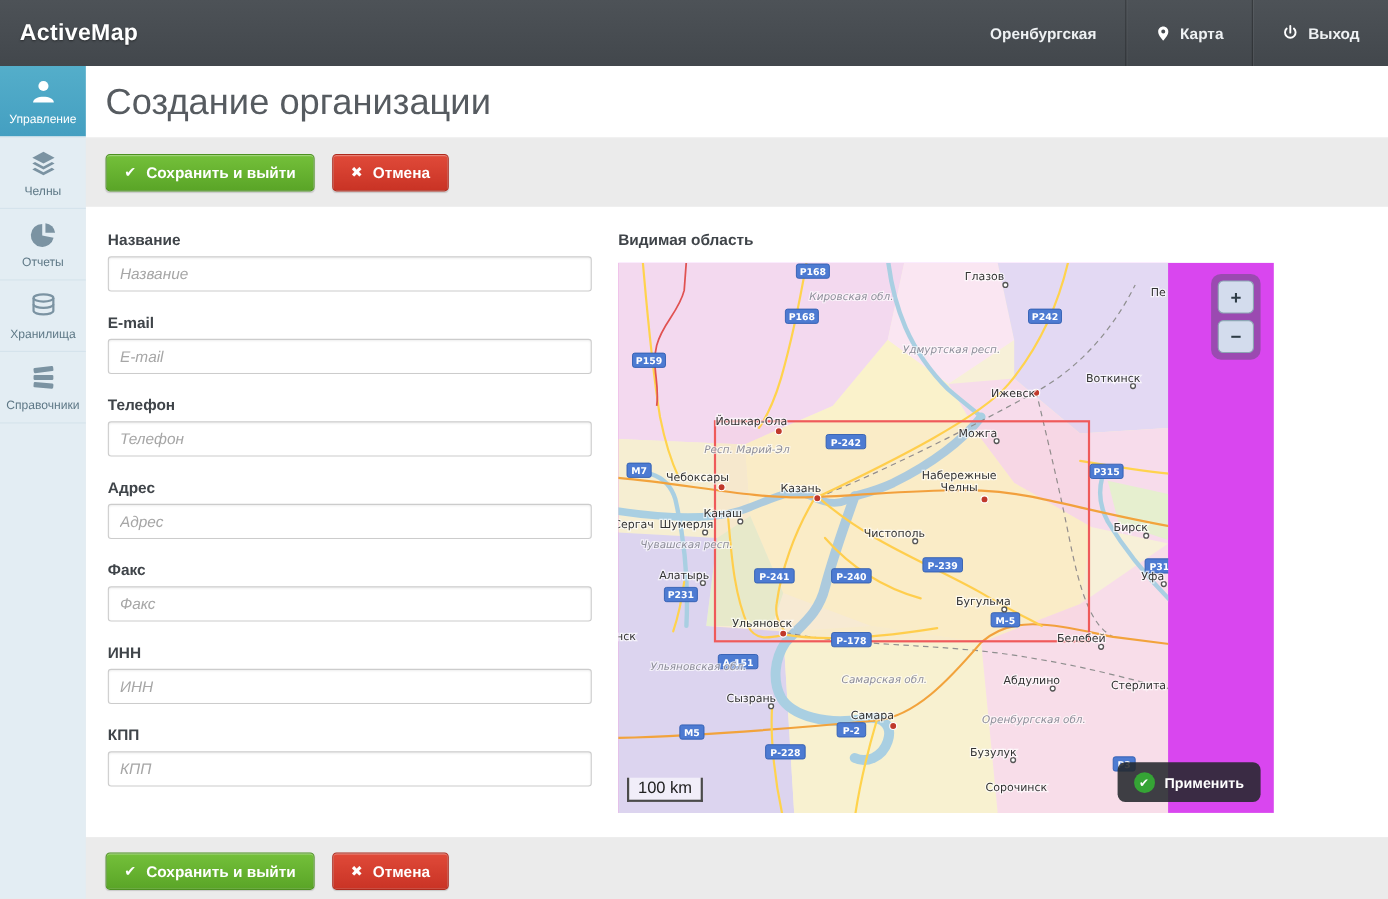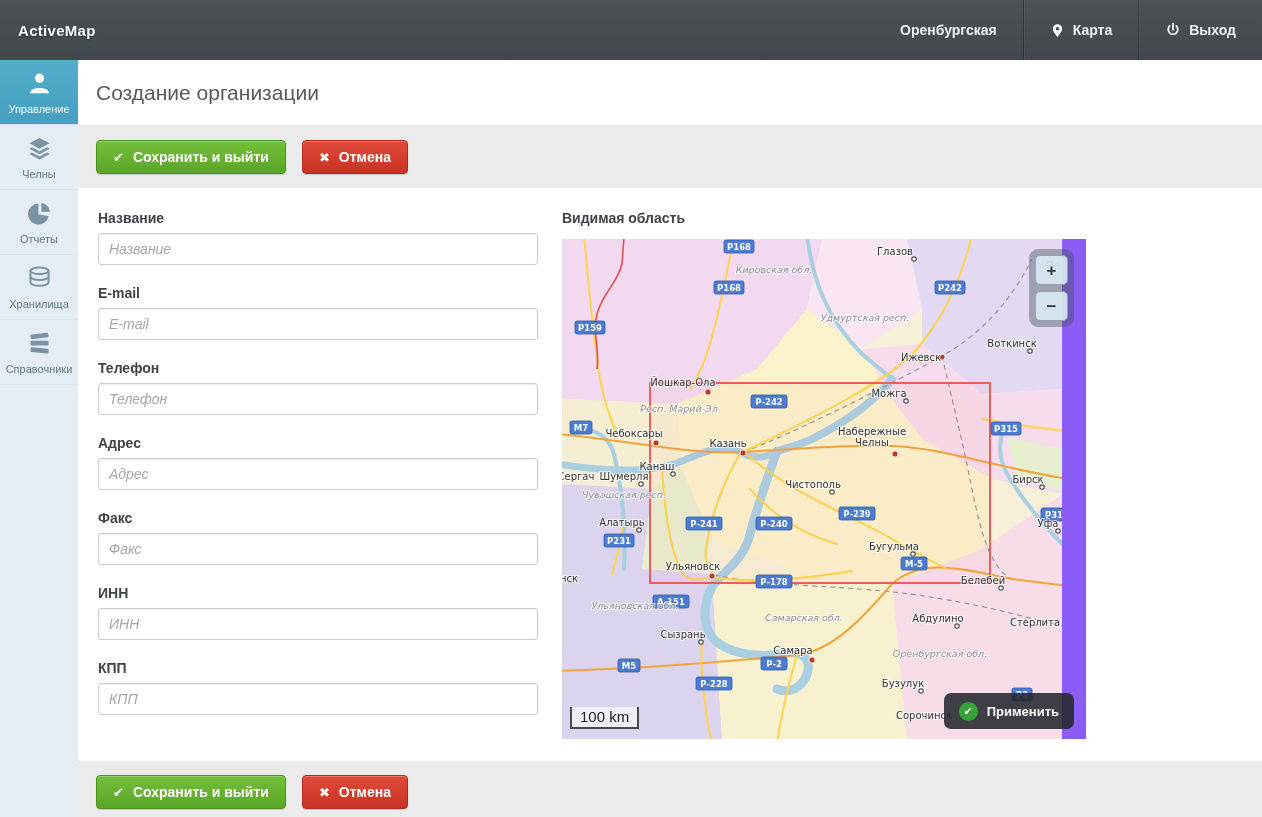--- a/index.html
+++ b/index.html
@@ -3,62 +3,62 @@
 <meta charset="utf-8">
 <style>
   * { box-sizing: border-box; margin: 0; padding: 0; }
   html,body { width:1262px; height:817px; overflow:hidden;
     font-family:"Liberation Sans","DejaVu Sans",sans-serif; background:#ebebeb; }
 
   
   .topbar { position:absolute; left:0; top:0; width:1262px; height:60px;
     background:linear-gradient(#4d5257,#42474c); display:flex; align-items:center;
     padding:0 0 0 18px; z-index:20; }
-  .logo { color:#fff; font-size:15px; font-weight:bold; text-shadow:0 1px 2px rgba(0,0,0,.45); letter-spacing:.3px; }
+  .logo { color:#fff; font-size:21px; font-weight:bold; text-shadow:0 1px 2px rgba(0,0,0,.45); letter-spacing:.3px; }
   .topbar-right { margin-left:auto; height:100%; display:flex; align-items:stretch; }
   .hitem { display:flex; align-items:center; gap:8px; padding:0 26px; color:#eef1f3;
     font-size:14px; font-weight:bold; cursor:pointer; }
   .hitem.divided { border-left:1px solid rgba(0,0,0,.3); box-shadow:inset 1px 0 0 rgba(255,255,255,.06); }
   .hitem svg { display:block; }
 
   
   .sidebar { position:absolute; left:0; top:60px; bottom:0; width:78px; background:#e3edf3; z-index:10; }
   .side-item { display:flex; flex-direction:column; align-items:center; justify-content:center;
     padding:10px 2px 9px; cursor:pointer; border-bottom:1px solid #d5e3ec; color:#7b93a2; }
   .side-item .side-label { margin-top:6px; font-size:11px; color:#5e7886; text-align:center; line-height:1.1; }
   .side-item.active { background:linear-gradient(#54aeca,#449fc1); color:#fff; }
   .side-item.active .side-label { color:#fff; }
   .side-ico { width:27px; height:27px; }
 
   
   .main { position:absolute; left:78px; top:60px; right:0; bottom:0; background:#ebebeb; }
   .page-header { background:#fff; height:66px; display:flex; align-items:center;
     padding-left:18px; border-bottom:1px solid #e4e4e4; }
-  .page-header h1 { font-size:21px; font-weight:normal; color:#565b60; }
+  .page-header h1 { font-size:33px; font-weight:normal; color:#565b60; }
 
   .toolbar { padding:14px 18px; display:flex; gap:16px; align-items:center; }
   .btn { display:inline-flex; align-items:center; gap:9px; height:34px; padding:0 16px;
     border-radius:4px; font-family:inherit; font-size:14px; font-weight:bold; color:#fff;
     cursor:pointer; box-shadow:inset 0 1px 0 rgba(255,255,255,.25), 0 1px 1px rgba(0,0,0,.15); }
   .btn .btn-ico { font-size:13px; }
   .btn-green { background:linear-gradient(#74c03a,#5aa527); border:1px solid #4c9120; }
   .btn-red   { background:linear-gradient(#e04a39,#c93325); border:1px solid #ad2a1d; }
 
   .panel { background:#fff; padding:22px 18px; display:flex; min-height:569px; }
   .form-col { width:440px; margin-left:2px; }
   .field { margin-bottom:20px; }
   .field label { display:block; font-size:14px; font-weight:bold; color:#3f4449; margin-bottom:7px; }
   .field input { width:440px; height:32px; border:1px solid #ccc; border-radius:3px;
     padding:0 10px; font-size:14px; color:#333; font-family:inherit;
     box-shadow:inset 0 1px 2px rgba(0,0,0,.07); outline:none; }
   .field input::placeholder { font-style:italic; color:#a6a6a6; }
 
   .map-col { margin-left:24px; width:500px; }
   .map-col .map-title { display:block; font-size:14px; font-weight:bold; color:#3f4449; margin-bottom:13px; }
-  .map-widget { position:relative; width:524px; height:500px; overflow:hidden; background:#8b5cf6; }
+  .map-widget { position:relative; width:596px; height:500px; overflow:hidden; background:#d946ef; }
   .map-widget svg.mapsvg { display:block; }
 
   svg.mapsvg text { user-select:none; }
   .city { font-family:"DejaVu Sans",sans-serif; font-size:10px; fill:#333; text-anchor:middle;
     paint-order:stroke; stroke:#fff; stroke-width:2.2px; stroke-opacity:.7; }
   .region { font-family:"DejaVu Sans",sans-serif; font-size:9.5px; font-style:italic; fill:#8e8e9a;
     text-anchor:middle; paint-order:stroke; stroke:#fff; stroke-width:2px; stroke-opacity:.65; }
   .badge rect { fill:#4d7bd2; stroke:#2f5cb0; stroke-width:.8; }
   .badge text { font-family:"DejaVu Sans",sans-serif; font-size:8.5px; font-weight:bold; fill:#fff; text-anchor:middle; }
   .river { stroke:#a9cfe2; fill:none; stroke-linecap:round; }

